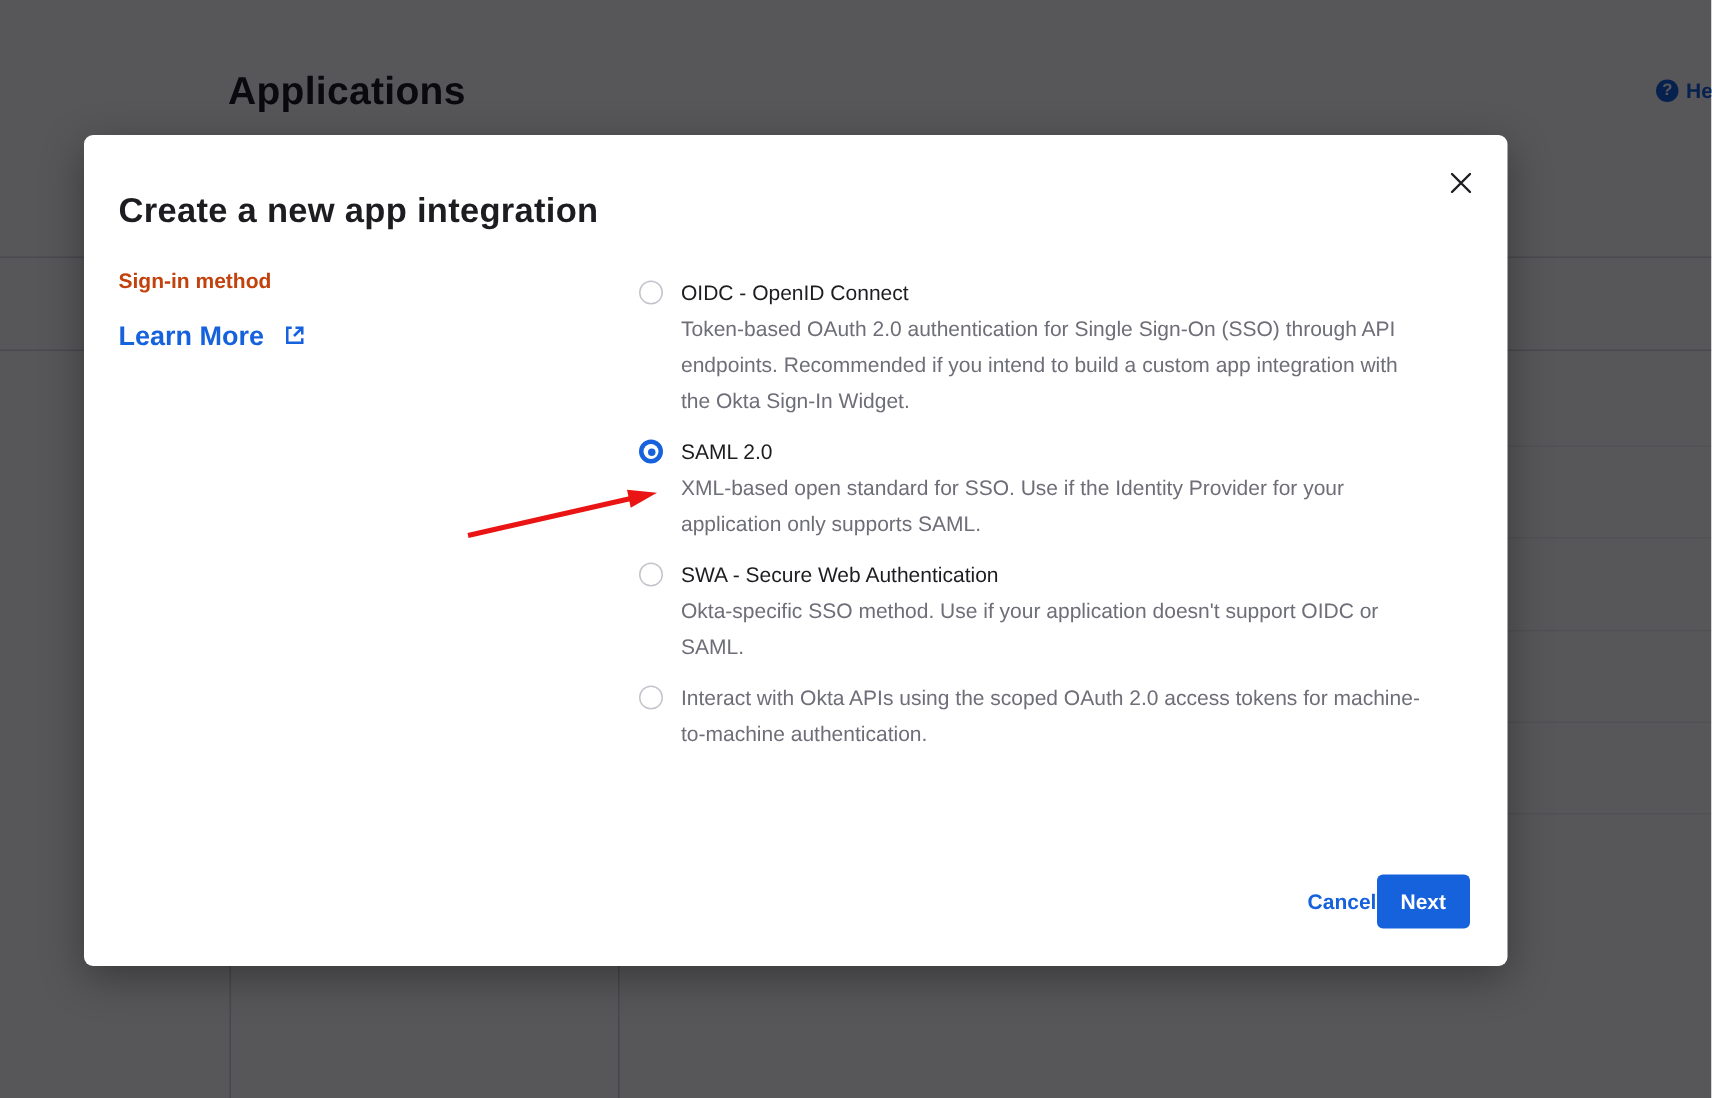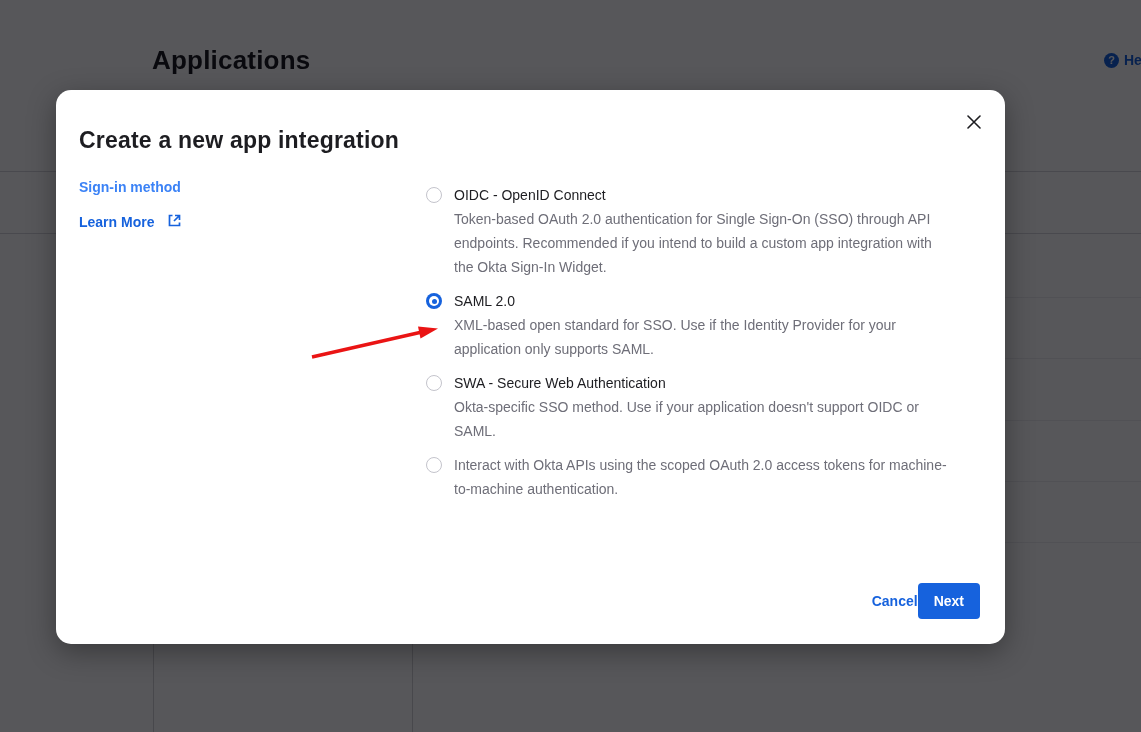--- a/index.html
+++ b/index.html
@@ -30,40 +30,40 @@
   .hline { position:absolute; left:0; width:1141px; height:1px; background:#d7d7dc; }
   .hline.faint { background:#ececef; left:413px; width:728px; }
   .vline { position:absolute; top:171px; bottom:0; width:1px; background:#d2d2d7; }
 
   
   .overlay { position:absolute; inset:0; background:rgba(0,0,5,0.66); }
 
   
   .modal {
     position:absolute; left:56px; top:90px; width:949px; height:554px;
-    background:#ffffff; border-radius:15px;
+    background:#ffffff; border-radius:6px;
     box-shadow:0 8px 28px rgba(0,0,0,0.35);
   }
   .modal-close {
     position:absolute; top:20px; right:18px; width:26px; height:26px;
     background:none; border:none; cursor:pointer;
     display:flex; align-items:center; justify-content:center;
   }
   .modal-title {
     position:absolute; left:23px; top:37px;
     font-size:23px; font-weight:bold; color:#1d1d21; letter-spacing:0.2px;
   }
   .side-label {
     position:absolute; left:23px; top:89px;
-    font-size:14px; font-weight:bold; color:#3b82f6;
+    font-size:14px; font-weight:bold; color:#c2410c;
   }
   .learn-more {
     position:absolute; left:23px; top:124px;
     display:flex; align-items:center; gap:14px;
-    font-size:14px; font-weight:bold; color:#1662dd; text-decoration:none;
+    font-size:18px; font-weight:bold; color:#1662dd; text-decoration:none;
   }
   .options {
     position:absolute; left:370px; top:93px; width:536px;
   }
   .option { display:flex; margin-bottom:10px; cursor:pointer; }
   .radio {
     flex:0 0 16px; width:16px; height:16px; border-radius:50%;
     margin:4px 12px 0 0; position:relative;
   }
   .radio.unselected { background:#fff; border:1.5px solid #c4c4cc; }

